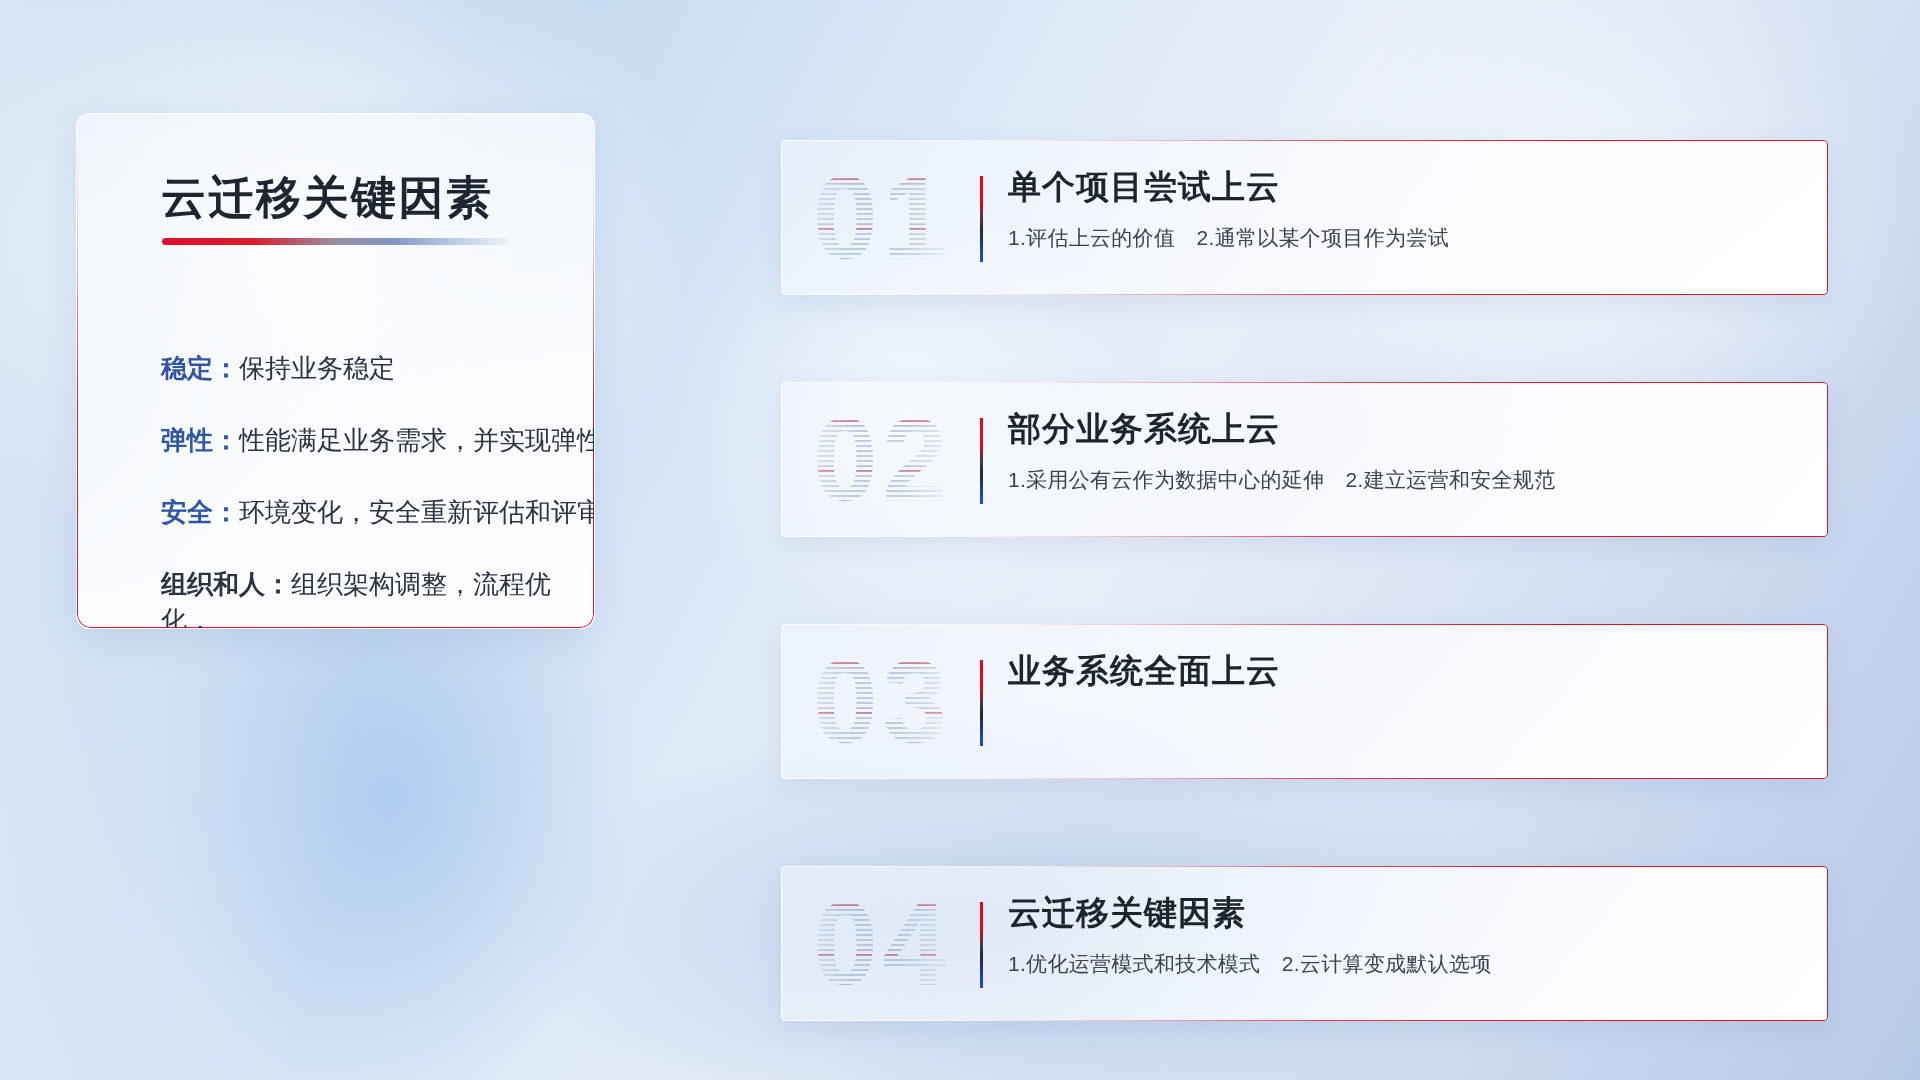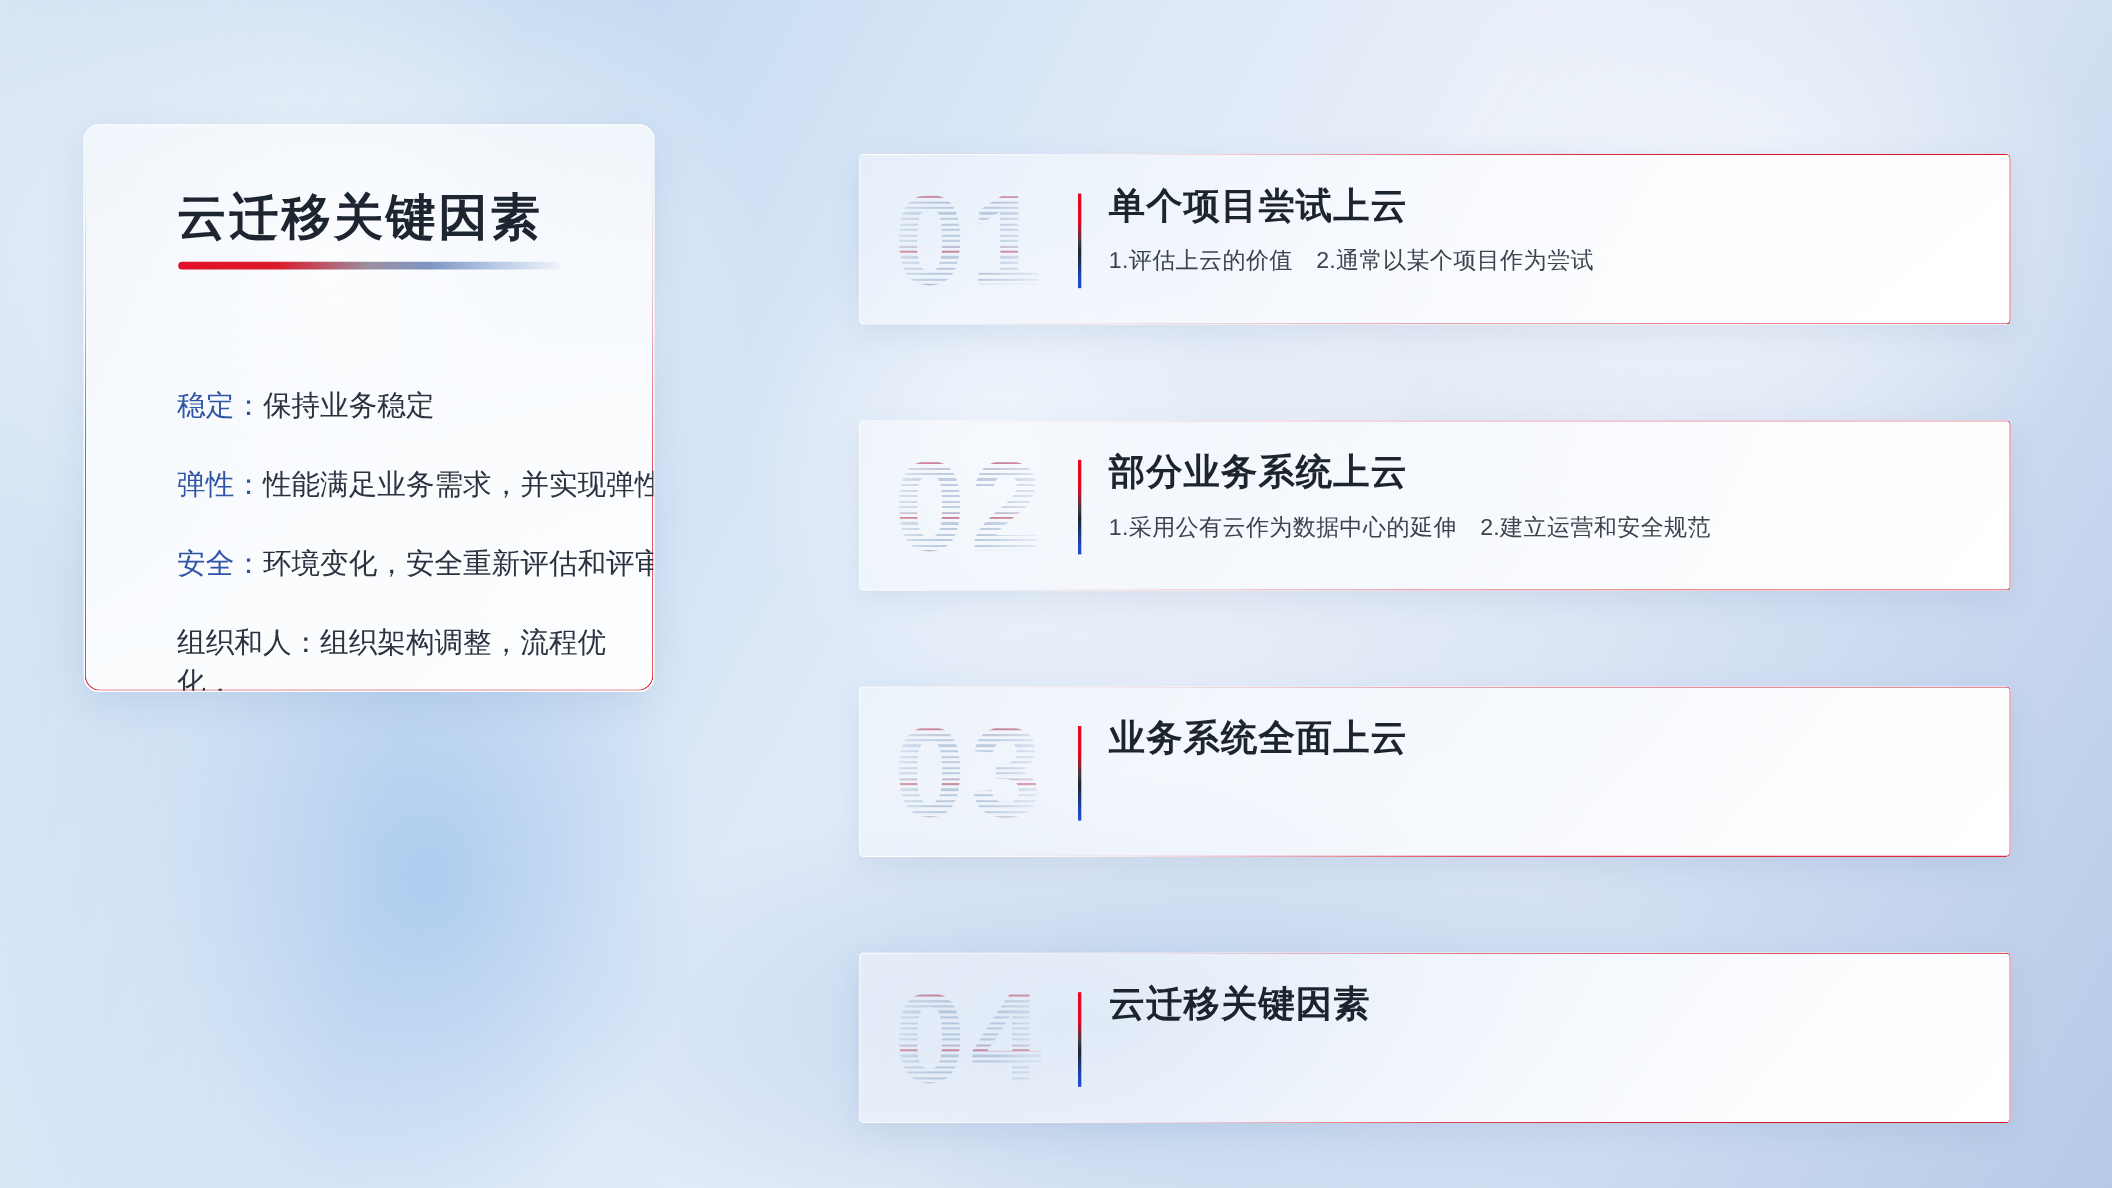--- a/index.html
+++ b/index.html
@@ -86,21 +86,21 @@
   }
   #factor-list{
     position:absolute; left:84px; top:236px; right:26px;
   }
   .factor-row{
     font-size:26px; line-height:36px; color:#2b3340;
     margin-bottom:36px; white-space:nowrap;
   }
   .factor-row:last-child{ margin-bottom:0; }
   .factor-row.wrap{ white-space:normal; }
-  .factor-key{ color:#2f55a4; }
+  .factor-key{ color:#2f55a4;font-weight:bold; }
   .factor-key.plain{ color:#2b3340; }
   .factor-val{ color:#2b3340; }
   .factor-cont{ display:block; margin-top:36px; color:#2b3340; }
 
   
   #card-stack{ position:absolute; left:781px; top:140px; width:1047px; }
   .step-card{
     position:relative; height:155px; margin-bottom:87px;
     border-radius:4px;
     background:linear-gradient(128deg,
@@ -256,17 +256,18 @@
     </article>
 
     <article class="step-card">
       <div class="card-edge"></div>
       <div class="card-edge-white"></div>
       <div class="ghost-number">04</div>
       <div class="ghost-number-red">04</div>
       <div class="accent-bar"></div>
       <div class="card-body">
         <h2 class="card-title">云迁移关键因素</h2>
+        <p class="card-desc">1.优化运营模式和技术模式　2.云计算变成默认选项</p>
       </div>
     </article>
 
   </section>
 </div>
 
 </body></html>

